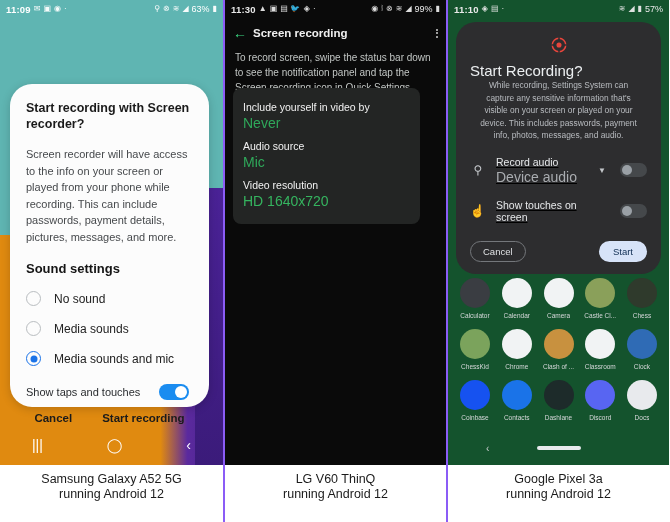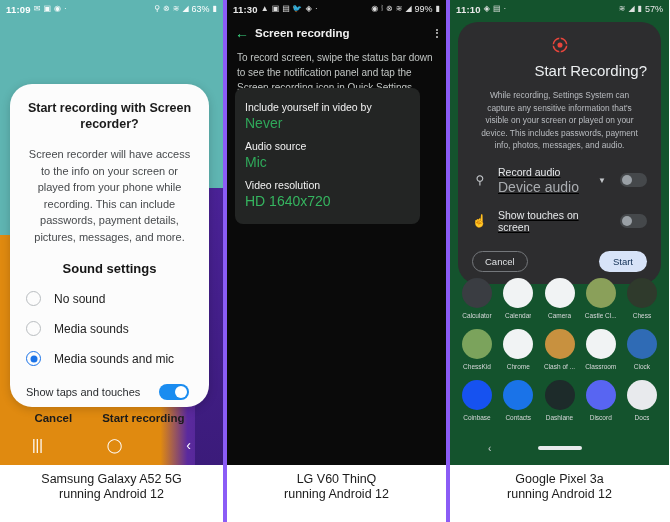--- a/index.html
+++ b/index.html
@@ -6,42 +6,42 @@
   body {
     width: 670px; height: 522px;
     background: #ffffff;
     font-family: "Liberation Sans", sans-serif;
     overflow: hidden;
   }
   .board { position: relative; width: 670px; height: 522px; display: flex; }
 
   
   .panel { position: relative; width: 223px; height: 522px; overflow: hidden; background:#fff; }
-  .panel + .panel { border-left: 4px solid #8b5cf6; }
+  .panel + .panel { border-left: 2px solid #8b5cf6; }
   .screen { position: relative; width: 100%; height: 465px; overflow: hidden; }
   .caption {
     height: 43px; display: flex; flex-direction: column;
     align-items: center; justify-content: center;
     font-size: 12.5px; color: #1b1b1b; line-height: 15px; text-align: center;
     background: #fff;
   }
 
   
   .statusbar {
     position: absolute; top: 0; left: 0; right: 0; height: 18px;
     display: flex; align-items: center; justify-content: space-between;
     padding: 0 6px; font-size: 9.5px; z-index: 30;
   }
   .sb-left, .sb-right { display: flex; align-items: center; gap: 3px; }
   .sb-ico { display: inline-block; opacity: .95; font-size: 8px; line-height: 1; }
   .sb-time { font-weight: 600; letter-spacing: .2px; }
   .sb-batt { font-size: 9px; }
 
   
-  #p1 .screen { background: #be185d; text-align: center; }
+  #p1 .screen { background: #be185d; }
   #p1 .teal-top { position:absolute; inset:0 0 auto 0; height: 256px; background:#5fb5b2; }
   #p1 .orange-bottom {
     position: absolute; left: 0; right: 0; bottom: 0; height: 230px;
     background: linear-gradient(90deg,#e08a10 0%, #e08a10 72%, #5b2a9e 84%, #46208a 100%);
   }
   #p1 .purple-strip {
     position:absolute; right:0; top:188px; bottom:0; width: 28px;
     background: linear-gradient(180deg,#4a2296,#3b1b7a);
   }
   #p1 .statusbar { color: #ffffff; }
@@ -123,21 +123,21 @@
   
   #p3 .screen { background: #14532d; }
   #p3 .statusbar { color: #eaeaea; }
 
   .pixel-dialog {
     position:absolute; top: 22px; left: 8px; right: 8px;
     background: #2d2d2f; border-radius: 20px; padding: 14px 14px 12px 14px;
   }
   .rec-icon { display:flex; justify-content:center; margin-bottom: 8px; }
   .rec-icon svg { display:block; }
-  .pixel-title { text-align:right; font-size: 15px; color: #eceff1; margin-bottom: 10px; }
+  .pixel-title { text-align:left; font-size: 15px; color: #eceff1; }
   .pixel-body { font-size: 8.4px; color: #b9bcc0; line-height: 12.5px; text-align:center; padding: 0 4px; }
 
   .pixel-row { display:flex; align-items:center; margin-top: 14px; gap: 10px; }
   .pixel-row .ic { width: 16px; text-align:center; color:#c3c6ca; font-size: 12px; flex:none; }
   .pixel-row .txt { flex:1;text-decoration:underline; }
   .pixel-row .t1 { font-size: 10.5px; color: #e6e8ea; }
   .pixel-row .t2 { font-size: 14px; color: #a9acb0; margin-top: 1px; }
   .caret { color:#c3c6ca; font-size: 8px; margin-right: 4px; }
   .pswitch { width: 27px; height: 14px; border-radius: 9px; background:#45484b; position:relative; flex:none; }
   .pswitch .knob { position:absolute; top:2px; left:2px; width:10px; height:10px; border-radius:50%; background:#9aa0a6; }

